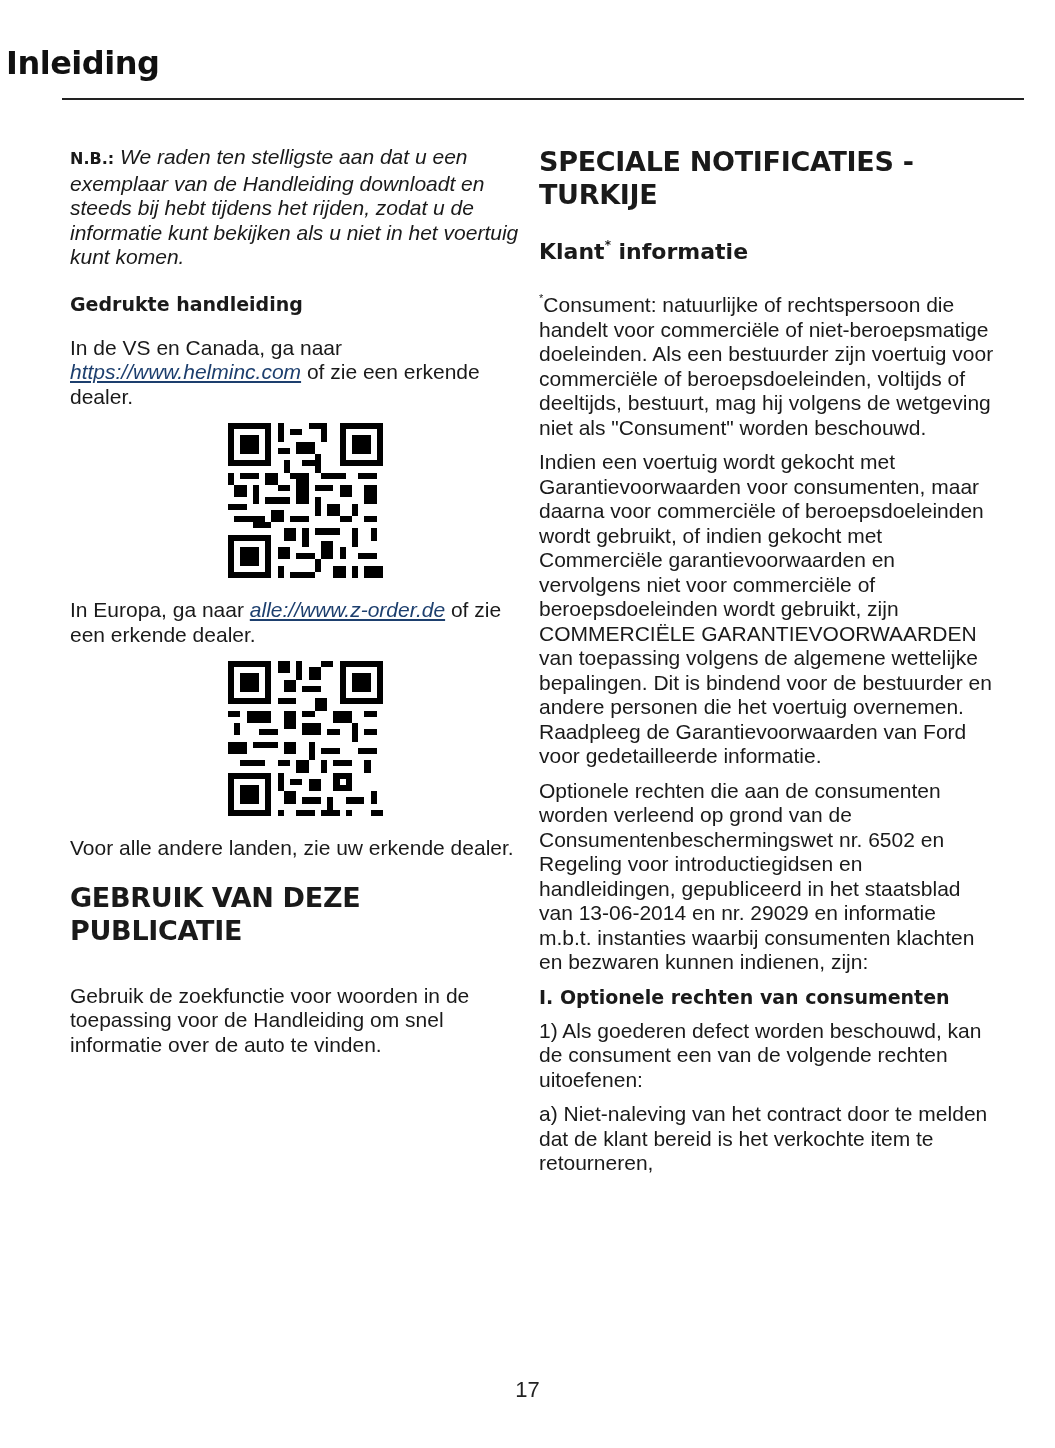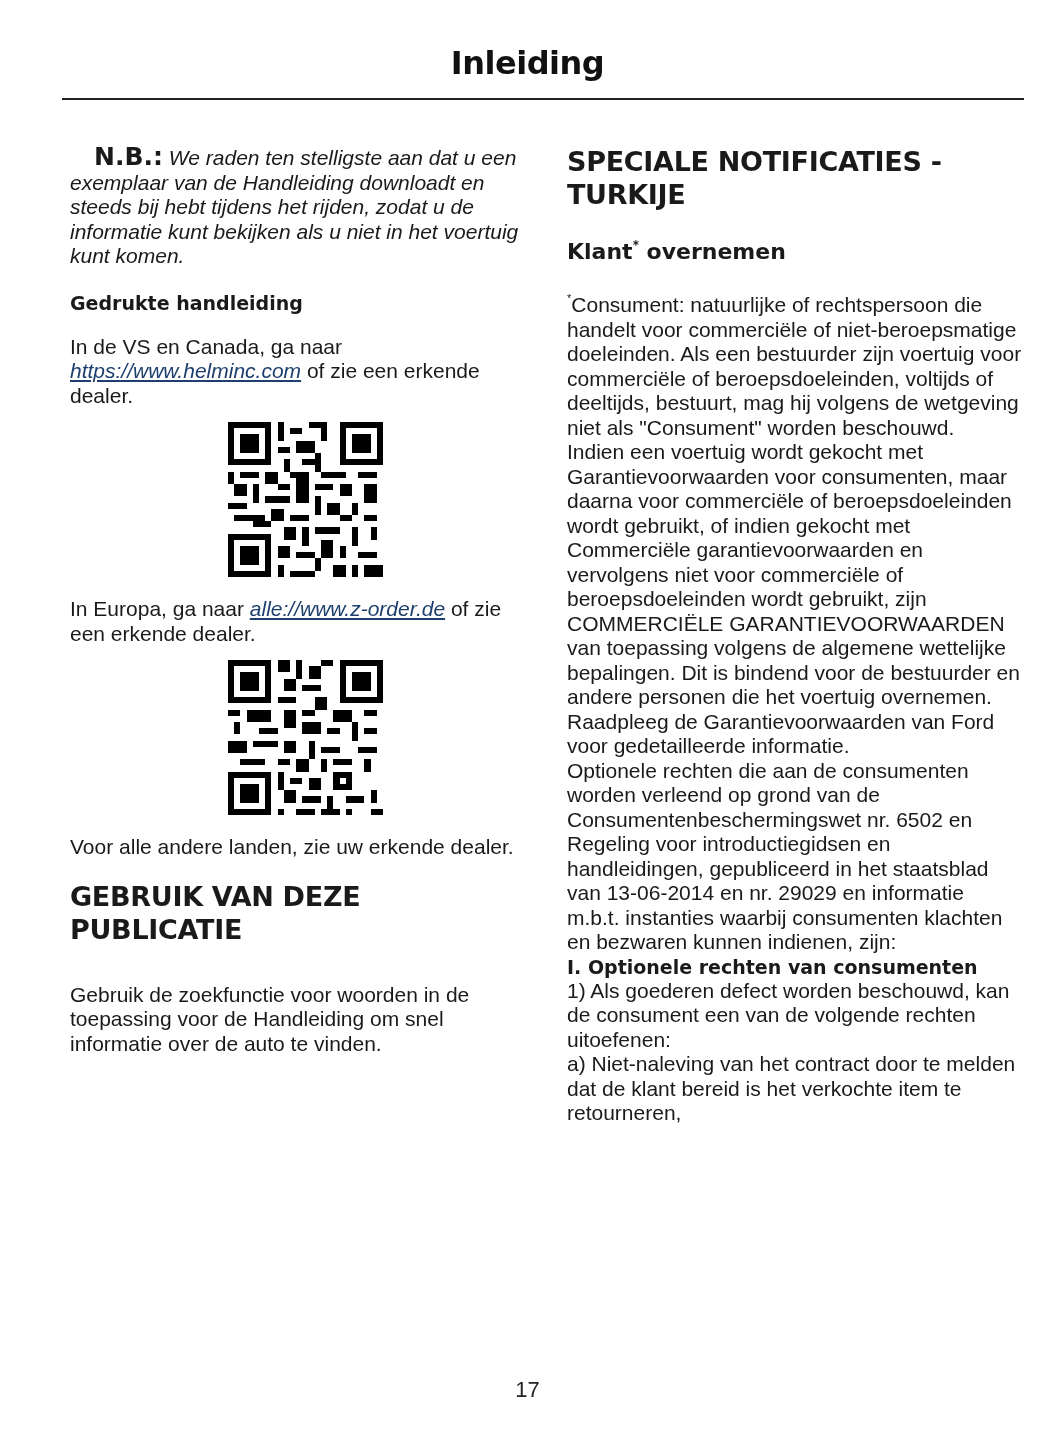--- a/index.html
+++ b/index.html
@@ -2,41 +2,40 @@
 <html><head>
 <meta charset="utf-8">
 <style>
   html, body { margin: 0; padding: 0; background: #ffffff; }
   body {
     width: 1055px; height: 1448px; position: relative; overflow: hidden;
     font-family: "Liberation Sans", "DejaVu Sans", sans-serif;
     color: #1a1a1a;
   }
   .page-title {
-    position: absolute; left: 0; right: 0; top: 44px;
-    text-align: center;
+    position: absolute; left: 6px; right: 0; top: 44px;
     font-family: "DejaVu Sans", sans-serif;
     font-weight: bold; font-size: 32px; letter-spacing: -0.5px;
     color: #111;
   }
   .title-rule {
     position: absolute; left: 62px; width: 962px; top: 98px;
     height: 2px; background: #222;
   }
   .col {
     position: absolute; top: 145px;
   }
   .col-left { left: 70px; width: 460px; }
-  .col-right { left: 567px; width: 455px; }
+  .col-right { left: 539px; width: 455px; }
 
   p { margin: 0; font-size: 21px; line-height: 24.5px; }
   .mt14 { margin-top: 20px; }
-  .mt10 { }
-
-  .nb-label { font-weight: bold; font-family: "DejaVu Sans", sans-serif; font-size: 25px; margin-left: 24px; }
+  .mt10 { margin-top: 10px; }
+
+  .nb-label { font-weight: bold; font-family: "DejaVu Sans", sans-serif; font-size: 16px; }
   .nb-text { font-style: italic; }
 
   .subhead {
     font-family: "DejaVu Sans", sans-serif; font-weight: bold;
     font-size: 19px; line-height: 24px;
   }
   .link { color: #1d3f6e; text-decoration: underline; font-style: italic; cursor: pointer; }
 
   .h1 {
     font-family: "DejaVu Sans", sans-serif; font-weight: bold;
@@ -217,21 +216,21 @@
 
   <h1 class="h1" style="margin-top:20px">GEBRUIK VAN DEZE PUBLICATIE</h1>
 
   <p style="margin-top:37px">Gebruik de zoekfunctie voor woorden in de toepassing voor de Handleiding om snel informatie over de auto te vinden.</p>
 </div>
 
 <div class="col col-right">
   <h1 class="h1">SPECIALE NOTIFICATIES - TURKIJE</h1>
 
   <h2 class="h2" style="margin-top:20px">
-    <span>Klant</span><sup>*</sup><span> overnemen</span>
+    <span>Klant</span><sup>*</sup><span> informatie</span>
   </h2>
 
   <p class="mt14">
     <span class="fn-star">*</span><span>Consument: natuurlijke of rechtspersoon die handelt voor commerciële of niet-beroepsmatige doeleinden. Als een bestuurder zijn voertuig voor commerciële of beroepsdoeleinden, voltijds of deeltijds, bestuurt, mag hij volgens de wetgeving niet als "Consument" worden beschouwd.</span>
   </p>
 
   <p class="mt10">Indien een voertuig wordt gekocht met Garantievoorwaarden voor consumenten, maar daarna voor commerciële of beroepsdoeleinden wordt gebruikt, of indien gekocht met Commerciële garantievoorwaarden en vervolgens niet voor commerciële of beroepsdoeleinden wordt gebruikt, zijn COMMERCIËLE GARANTIEVOORWAARDEN van toepassing volgens de algemene wettelijke bepalingen. Dit is bindend voor de bestuurder en andere personen die het voertuig overnemen. Raadpleeg de Garantievoorwaarden van Ford voor gedetailleerde informatie.</p>
 
   <p class="mt10">Optionele rechten die aan de consumenten worden verleend op grond van de Consumentenbeschermingswet nr. 6502 en Regeling voor introductiegidsen en handleidingen, gepubliceerd in het staatsblad van 13-06-2014 en nr. 29029 en informatie m.b.t. instanties waarbij consumenten klachten en bezwaren kunnen indienen, zijn:</p>
 

